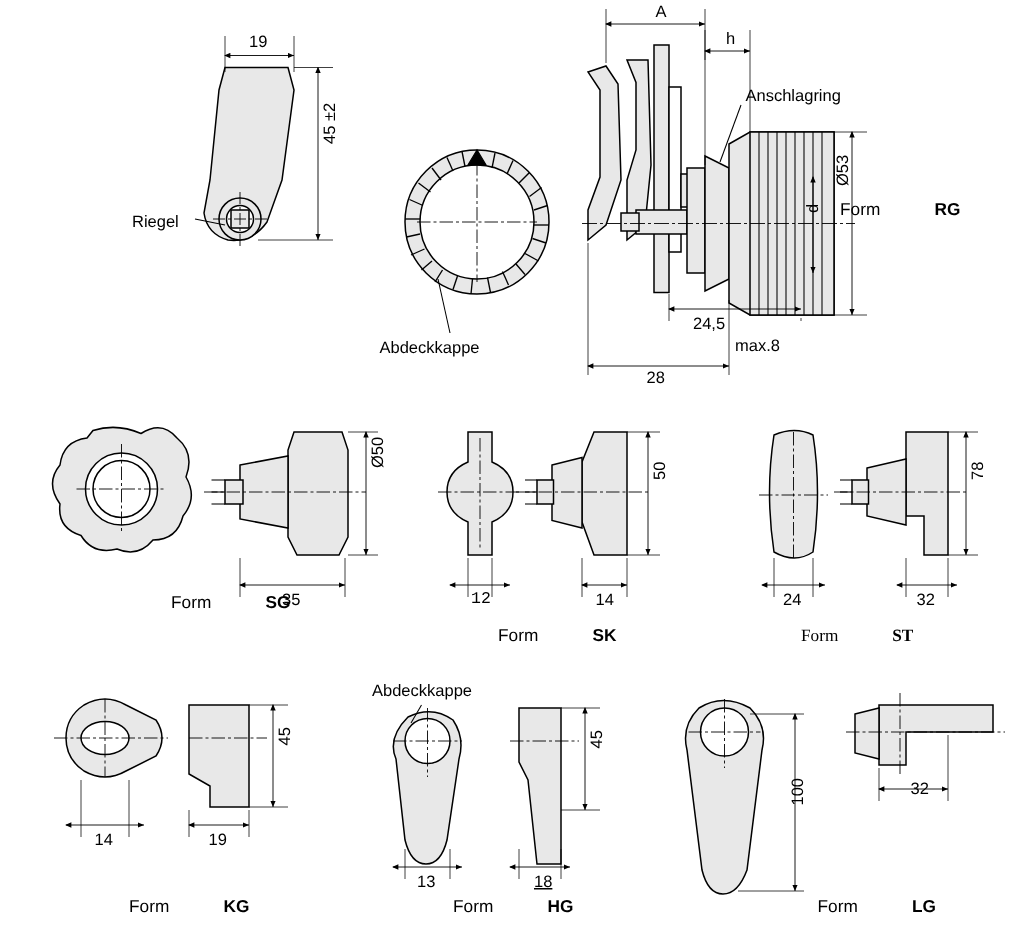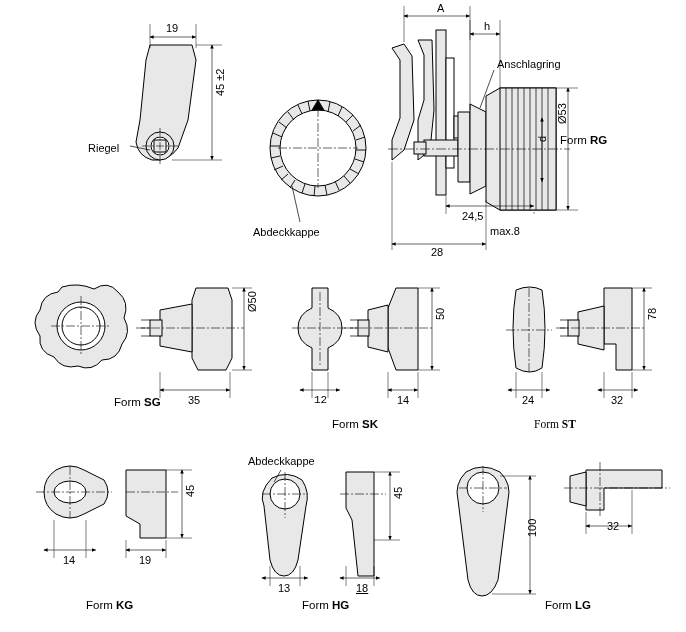--- a/index.html
+++ b/index.html
@@ -1,21 +1,21 @@
 <!DOCTYPE html>
 <html><head>
 <meta charset="utf-8">
 <style>
   html,body{margin:0;padding:0;background:#ffffff;}
   body{width:686px;height:632px;position:relative;font-family:"Liberation Sans",sans-serif;color:#000;}
   .page{position:absolute;left:0;top:0;width:686px;height:632px;overflow:hidden;}
   svg{display:block;}
   .lbl{position:absolute;font-size:11px;color:#000;white-space:nowrap;}
   .form{position:absolute;font-size:11.5px;white-space:nowrap;}
-  .form b{font-weight:bold;}
+  .form b{font-weight:bold;margin-left:33px;}
 </style>
 </head>
 <body>
 
 <div class="page">
 
 <svg width="686" height="632" viewBox="0 0 686 632">
   <defs>
     <marker id="ar" markerWidth="8" markerHeight="8" refX="7" refY="3" orient="auto">
       <path d="M0,0 L7,3 L0,6 z" fill="#000"></path>

